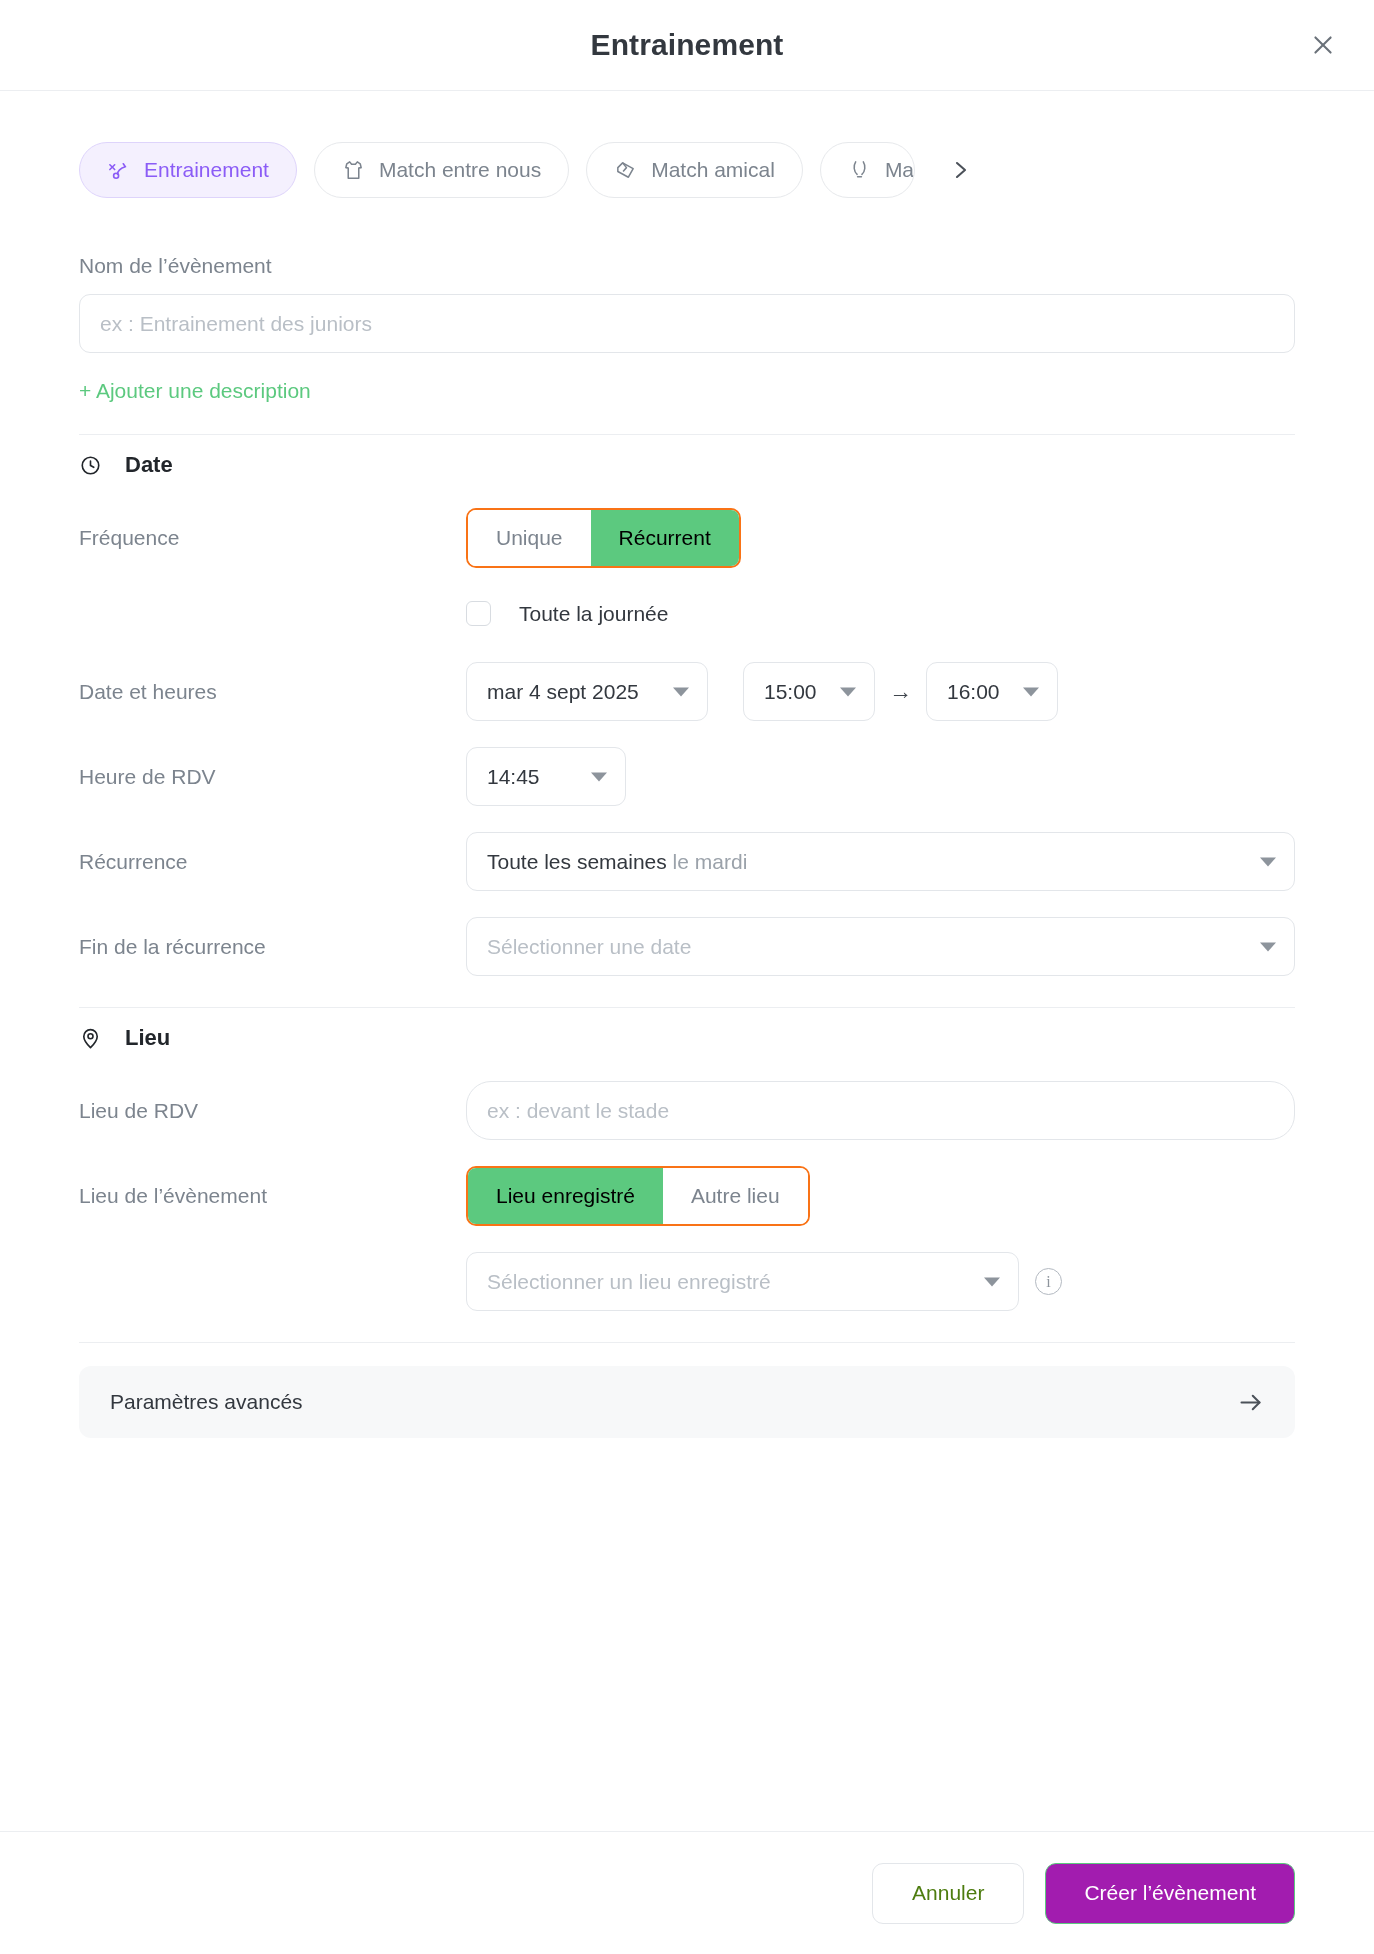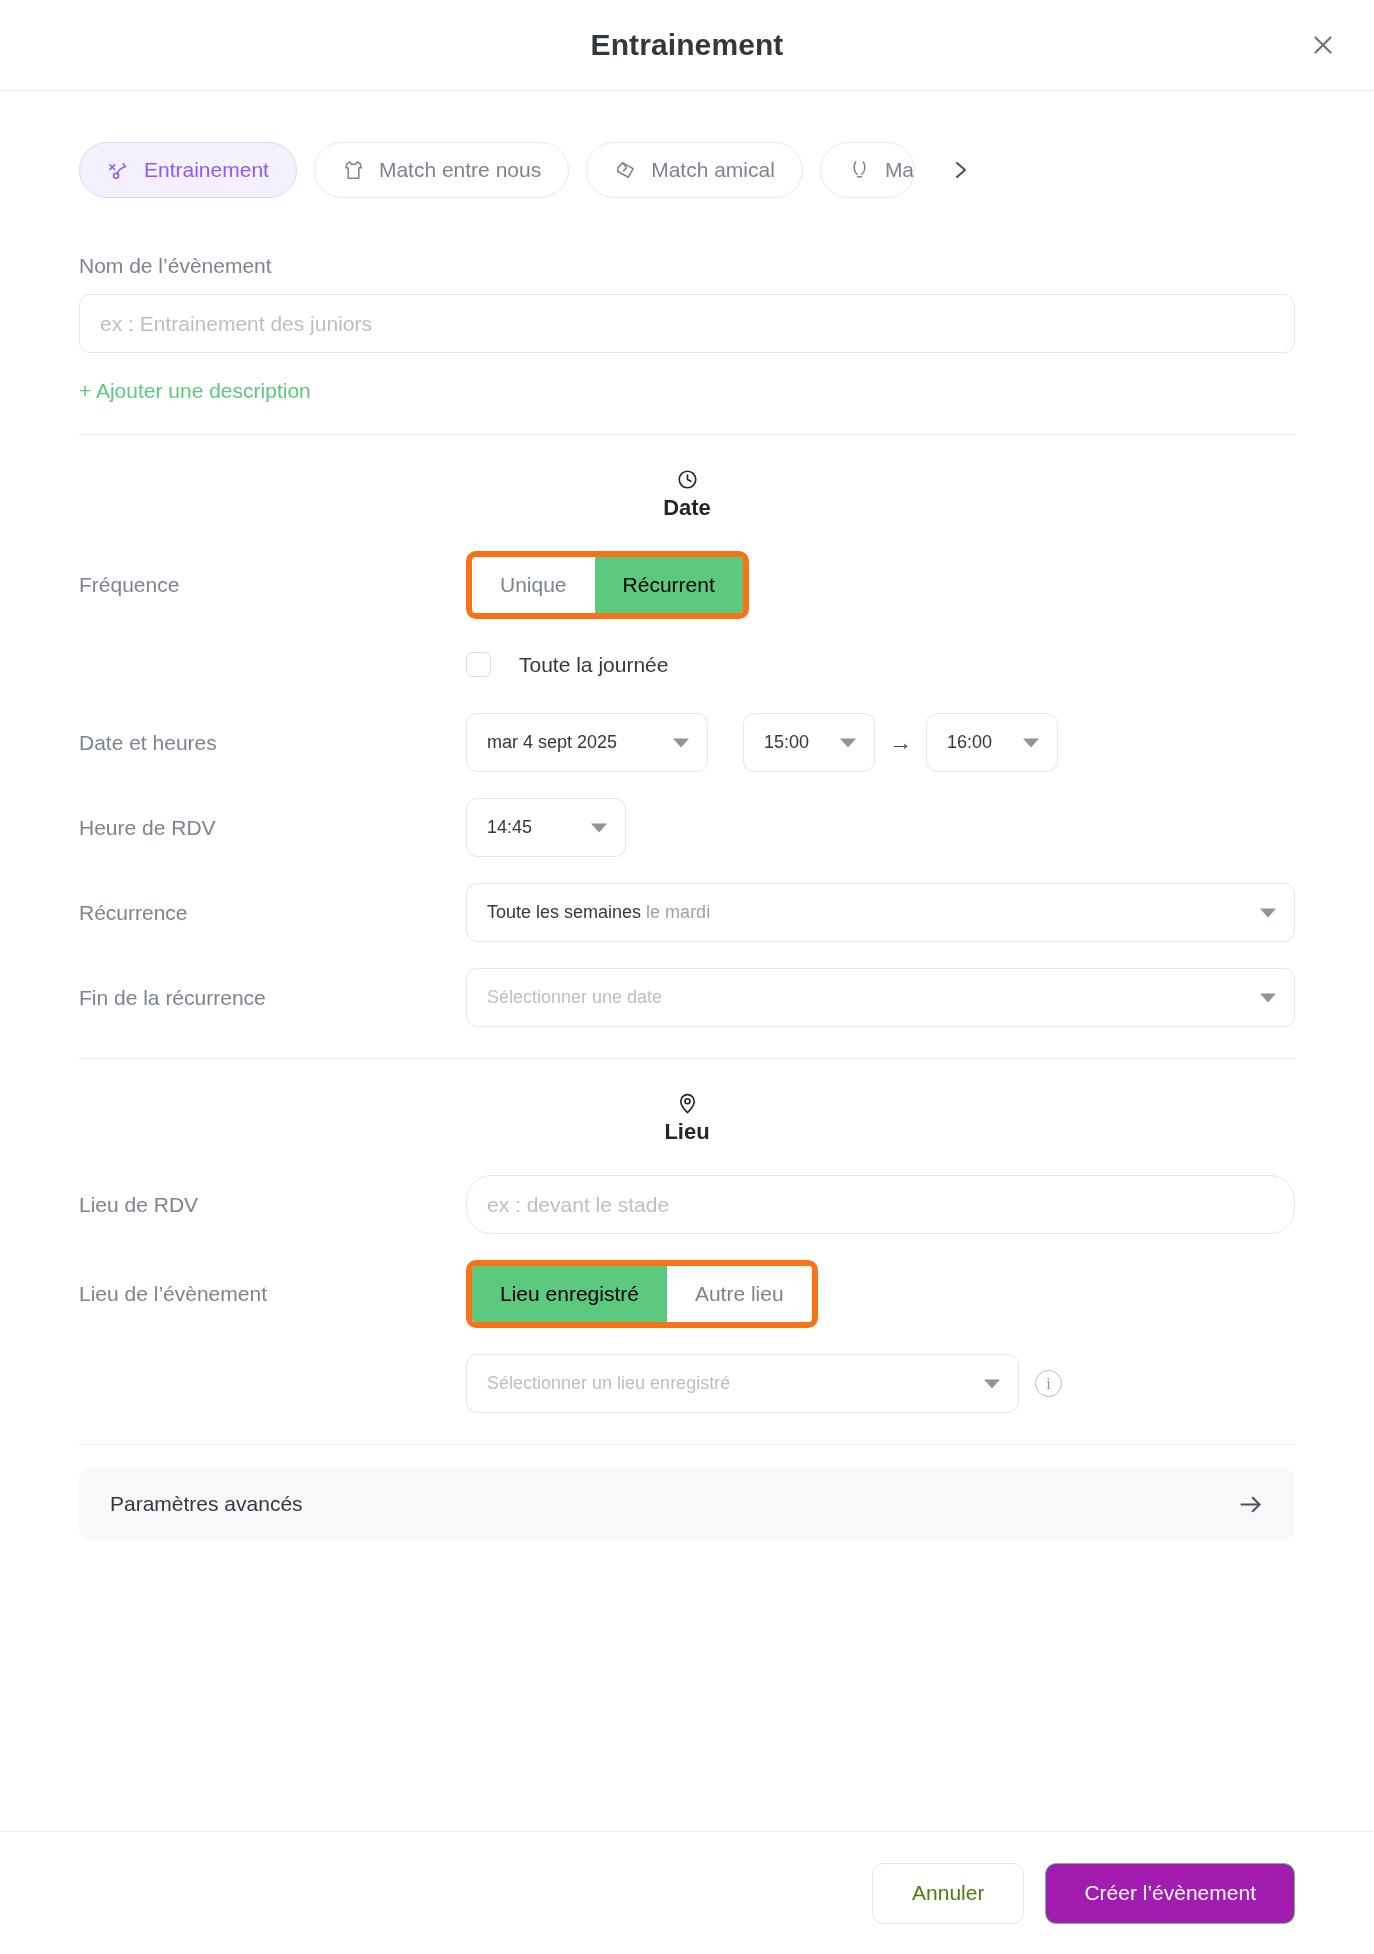--- a/index.html
+++ b/index.html
@@ -127,23 +127,22 @@
     margin-top: 31px;
     height: 1px;
     background: #eceef1;
     width: 100%;
   }
 
   
   .section-head {
     display: flex;
     align-items: center;
-    gap: 4px;
-    margin-top: 33px;
-    flex-direction: column;
+    gap: 23px;
+    margin-top: 17px;
   }
   .section-head .ico { display: flex; align-items: center; color: #22262b; }
   .section-head .txt { font-size: 22px; font-weight: bold; color: #22262b; }
 
   
   .row {
     display: flex;
     align-items: center;
     min-height: 46px;
   }
@@ -153,21 +152,21 @@
     font-size: 21px;
     color: #7c848e;
   }
   .row-ctl { flex: 1 1 auto; display: flex; align-items: center; }
 
   
   .seg {
     display: inline-flex;
     border-radius: 10px;
     overflow: hidden;
-    border: 6px solid #f97316;
+    border: 2px solid #f97316;
   }
   .seg-btn {
     height: 56px;
     padding: 0 28px;
     display: flex; align-items: center; justify-content: center;
     font-size: 21px;
     color: #7c848e;
     background: #fff;
     cursor: pointer;
     border: none;
@@ -191,21 +190,21 @@
   
   .sel {
     position: relative;
     height: 59px;
     border: 1px solid #e3e6ea;
     border-radius: 11px;
     background: #fff;
     display: flex;
     align-items: center;
     padding: 0 48px 0 20px;
-    font-size: 18px;
+    font-size: 21px;
     color: #33383f;
     cursor: pointer;
     white-space: nowrap;
   }
   .sel .caret {
     position: absolute;
     right: 18px; top: 50%;
     transform: translateY(-50%);
     width: 0; height: 0;
     border-left: 8px solid transparent;

